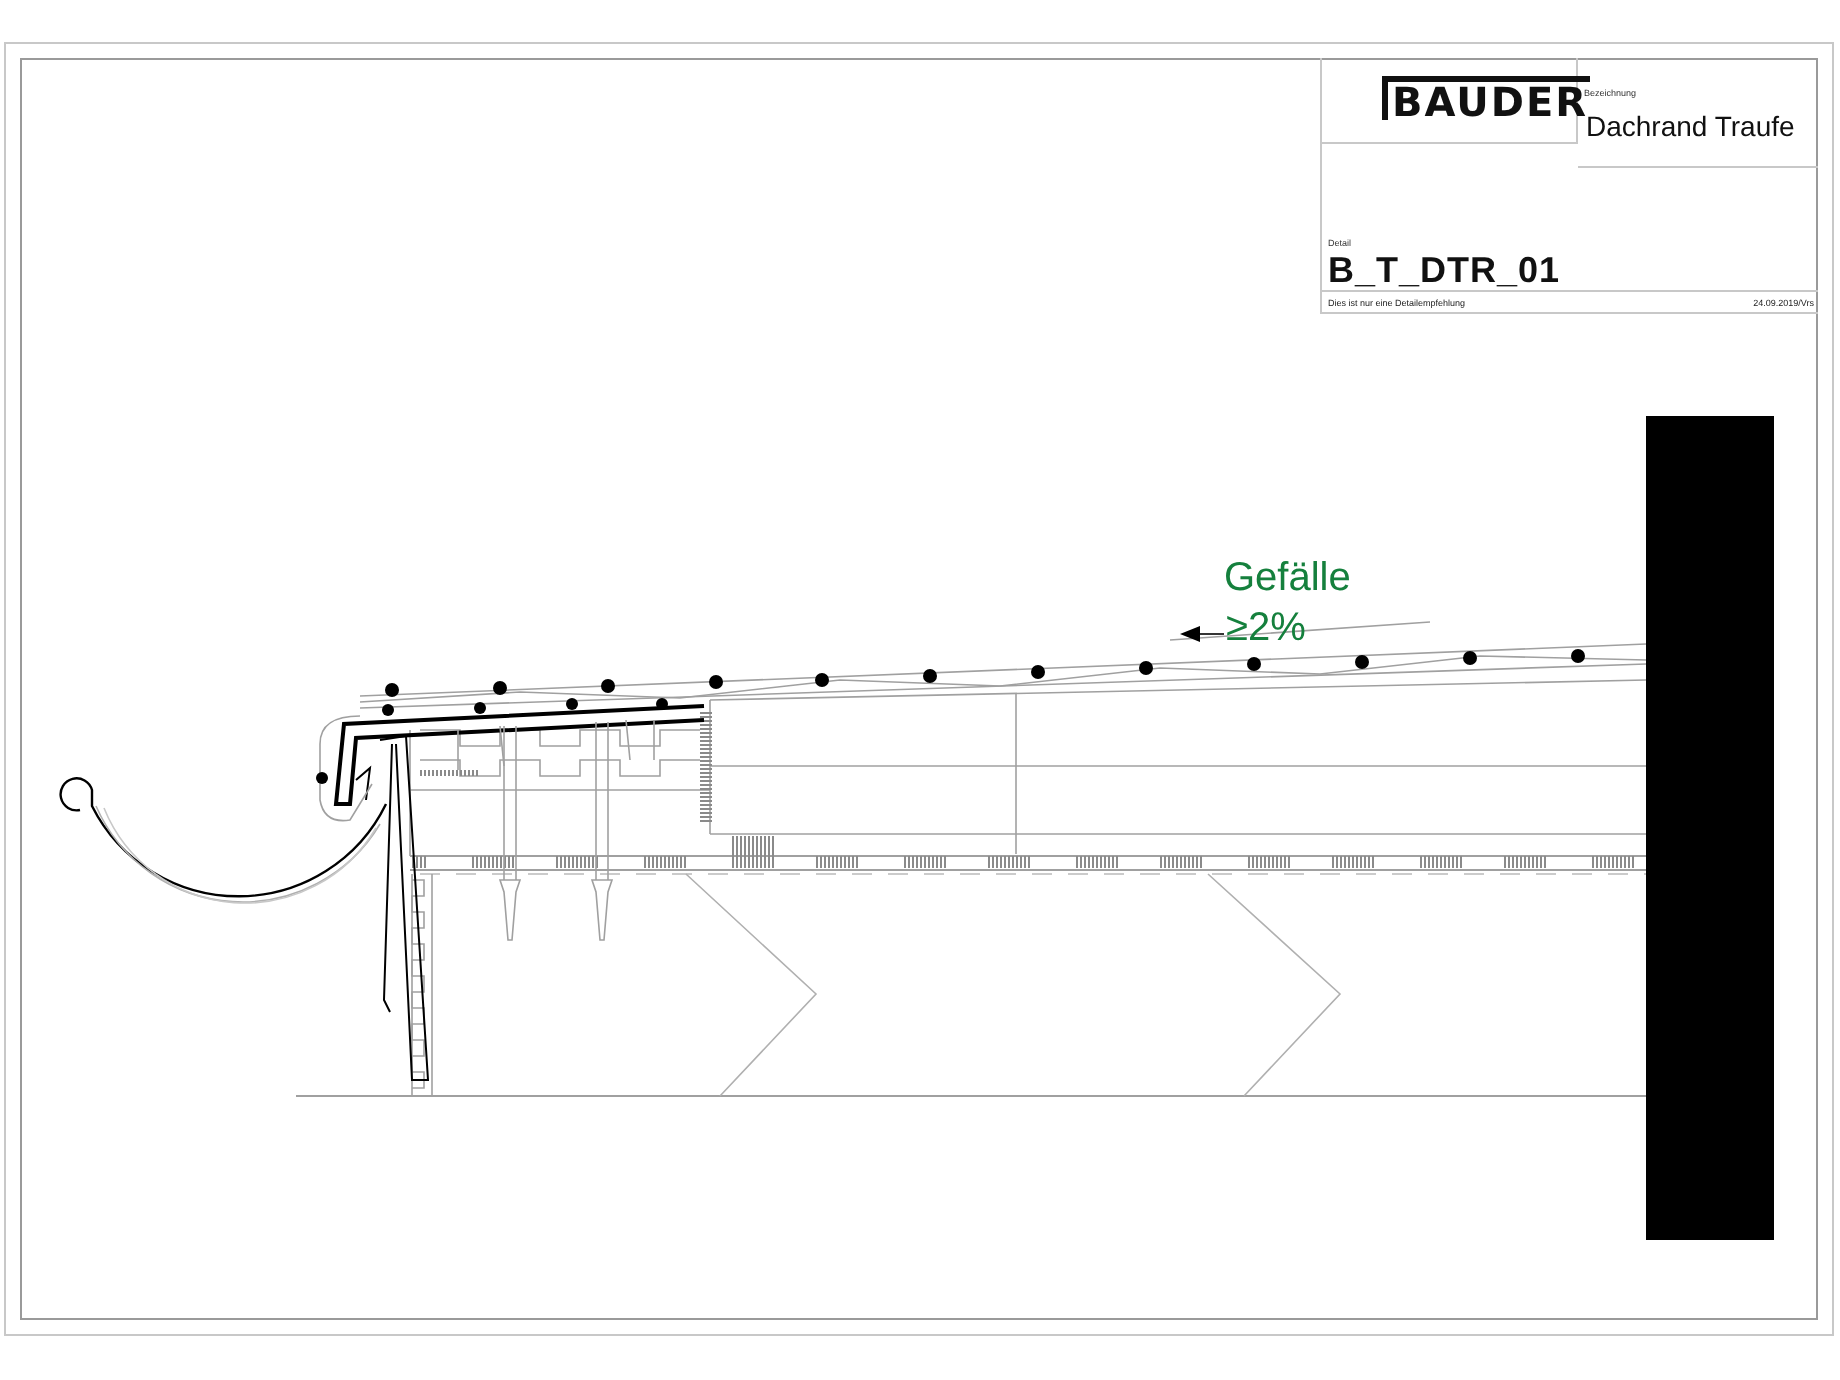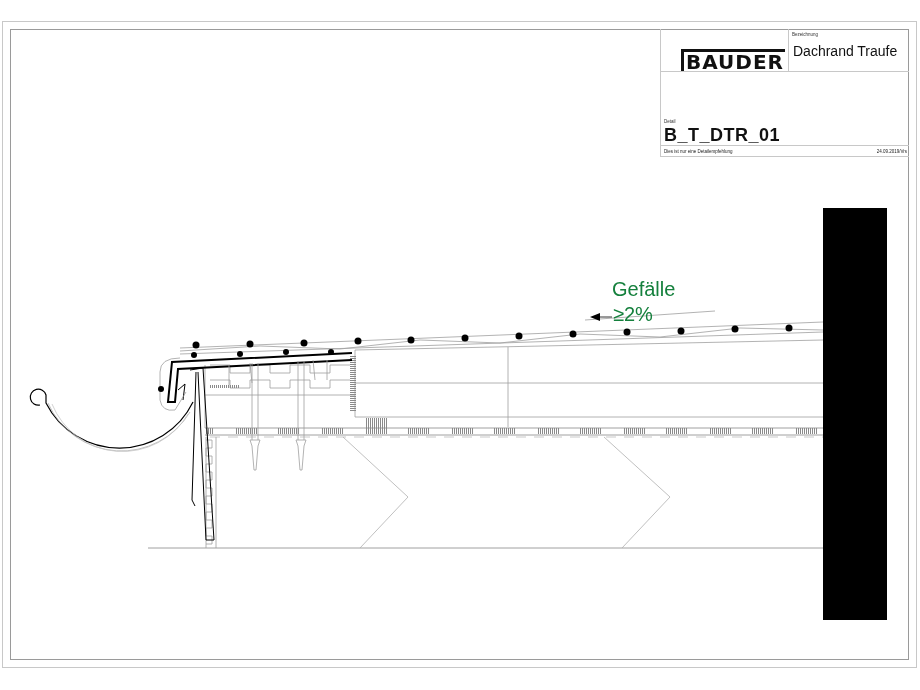--- a/index.html
+++ b/index.html
@@ -2,23 +2,23 @@
 <html><head>
 <meta charset="utf-8">
 <style>
   html,body{margin:0;padding:0;background:#fff;}
   body{width:920px;height:690px;position:relative;overflow:hidden;font-family:"Liberation Sans",sans-serif;color:#000;}
   .sheet-outer{position:absolute;left:2px;top:21px;width:915px;height:647px;border:1px solid #c8c8c8;box-sizing:border-box;}
   .sheet-inner{position:absolute;left:10px;top:29px;width:899px;height:631px;border:1px solid #9a9a9a;box-sizing:border-box;}
   .titleblock{position:absolute;left:660px;top:29px;width:249px;height:128px;box-sizing:border-box;border-left:1px solid #c8c8c8;border-bottom:1px solid #c8c8c8;}
   .tb-row{position:absolute;left:0;right:0;box-sizing:border-box;}
   .tb-logo-cell{position:absolute;left:0;top:0;width:128px;height:43px;border-bottom:1px solid #c8c8c8;border-right:1px solid #c8c8c8;box-sizing:border-box;}
-  .tb-name-cell{position:absolute;left:128px;top:0;right:0;height:43px;border-bottom:1px solid #c8c8c8;box-sizing:border-box;}
+  .tb-name-cell{position:absolute;left:128px;top:12px;right:0;height:43px;border-bottom:1px solid #c8c8c8;box-sizing:border-box;}
   .tb-small{font-size:4.5px;color:#333;position:absolute;}
-  .logo{position:absolute;left:20px;top:9px;width:104px;height:28px;margin-top:11px;}
+  .logo{position:absolute;left:30px;top:9px;width:104px;height:28px;}
   .logo-bar{position:absolute;left:0;top:0;width:104px;height:3px;background:#111;}
   .logo-stem{position:absolute;left:0;top:0;width:3px;height:22px;background:#111;}
   .logo-text{position:absolute;left:5px;top:1px;font-family:"DejaVu Sans",sans-serif;font-weight:bold;font-size:20px;letter-spacing:1px;color:#111;line-height:24px;}
   .tb-name{position:absolute;left:4px;top:14px;font-size:14px;color:#111;white-space:nowrap;}
   .tb-desc{position:absolute;left:4px;top:10px;font-size:8px;line-height:9px;color:#222;}
   .tb-detail{position:absolute;left:3px;top:8px;font-size:18px;letter-spacing:0.5px;color:#111;font-weight:bold;}
   .tb-note{position:absolute;left:3px;top:3px;font-size:4.5px;color:#222;}
   .tb-date{position:absolute;right:2px;top:3px;font-size:4.5px;color:#222;}
   svg{position:absolute;left:0;top:0;}
   .slope-label{position:absolute;font-size:20px;color:#15803d;}

